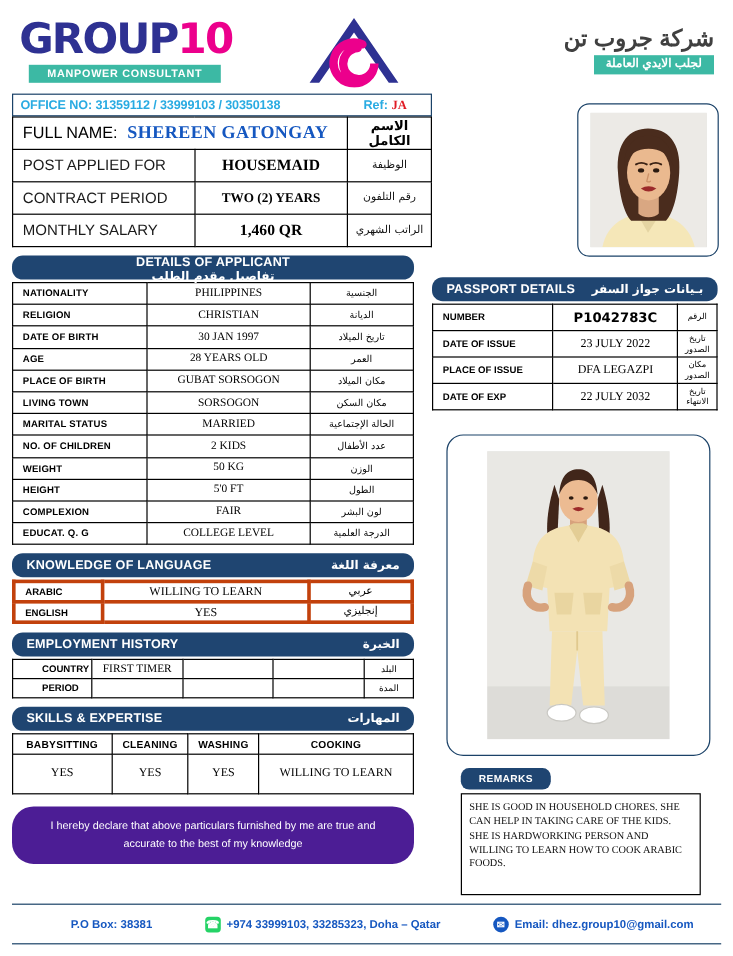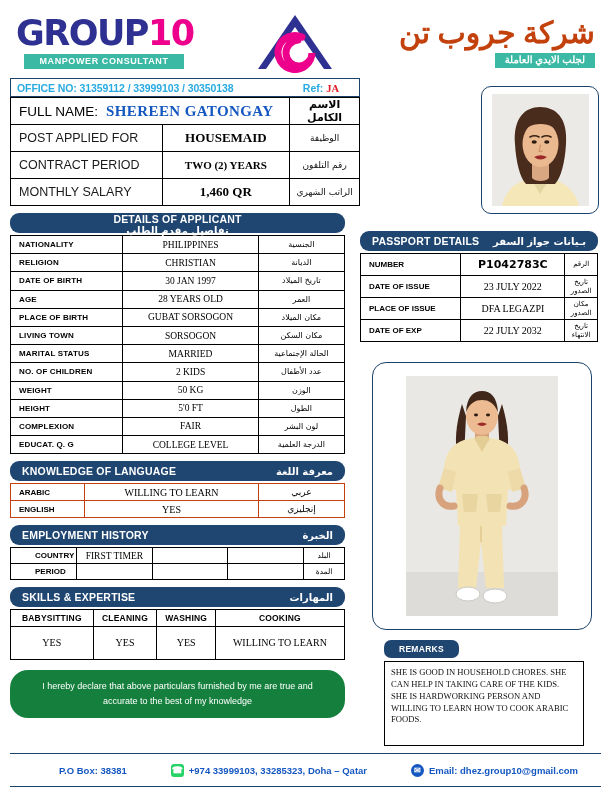--- a/index.html
+++ b/index.html
@@ -50,24 +50,24 @@
     text-align: center;
     padding: 2px 0 3px 0;
     width: 160px;
     margin-left: 8px;
   }
 
   .logo-center { width: 112px; display: flex; justify-content: center; align-items: center; }
 
   .logo-right { display: flex; flex-direction: column; align-items: flex-end; width: 200px; }
   .logo-ar {
-    font-family: Liberation Serif, serif;
-    font-weight: 700;
-    font-size: 30px;
-    color: #c2410c;
+    font-family: Liberation Sans, sans-serif;
+    font-weight: 700;
+    font-size: 19px;
+    color: #404040;
     direction: rtl;
     line-height: 1.15;
     white-space: nowrap;
   }
   .logo-ar-bar {
     margin-top: 3px;
     background: #3cb9a4;
     color: #ffffff;
     font-size: 10px;
     font-weight: 700;
@@ -249,21 +249,21 @@
   }
   .body-photo-inner {
     width: 152px; height: 240px;
     overflow: hidden;
     background: #e8e7e4;
     position: relative;
   }
 
   
   .lang-table { width: 335px; border-collapse: collapse; margin-top: 2px; }
-  .lang-table td { border: 1px solid #c2410c; height: 17px; }
+  .lang-table td { border: 3px solid #c2410c; height: 17px; }
   .lg-label { font-size: 8px; font-weight: 700; padding-left: 8px; width: 74px; }
   .lg-val { text-align: center; font-family: "Liberation Serif", serif; font-size: 10px; }
   .lg-ar { text-align: center; direction: rtl; font-family: "DejaVu Sans", sans-serif; font-size: 9px; width: 86px; }
 
   
   .emp-table { width: 335px; border-collapse: collapse; margin-top: 2px; }
   .emp-table td { border: 1px solid #000; height: 16px; }
   .ep-label { font-size: 8px; font-weight: 700; padding-left: 24px; width: 66px; }
   .ep-cell { text-align: center; font-family: "Liberation Serif", serif; font-size: 9.5px; width: 76px; }
   .ep-ar { text-align: center; direction: rtl; font-family: "DejaVu Sans", sans-serif; font-size: 7.5px; width: 41px; }
@@ -277,21 +277,21 @@
   }
   .sk-val {
     text-align: center; font-family: "Liberation Serif", serif;
     font-size: 10px; height: 33px; line-height: 1.25;
   }
 
   
   .declare {
     margin-top: 10px;
     width: 335px;
-    background: #15803d;
+    background: #4c1d95;
     color: #ffffff;
     border-radius: 18px;
     text-align: center;
     font-size: 9px;
     line-height: 1.65;
     padding: 9px 22px;
   }
 
   
   .remarks-wrap { position: absolute; left: 384px; top: 640px; width: 200px; }

